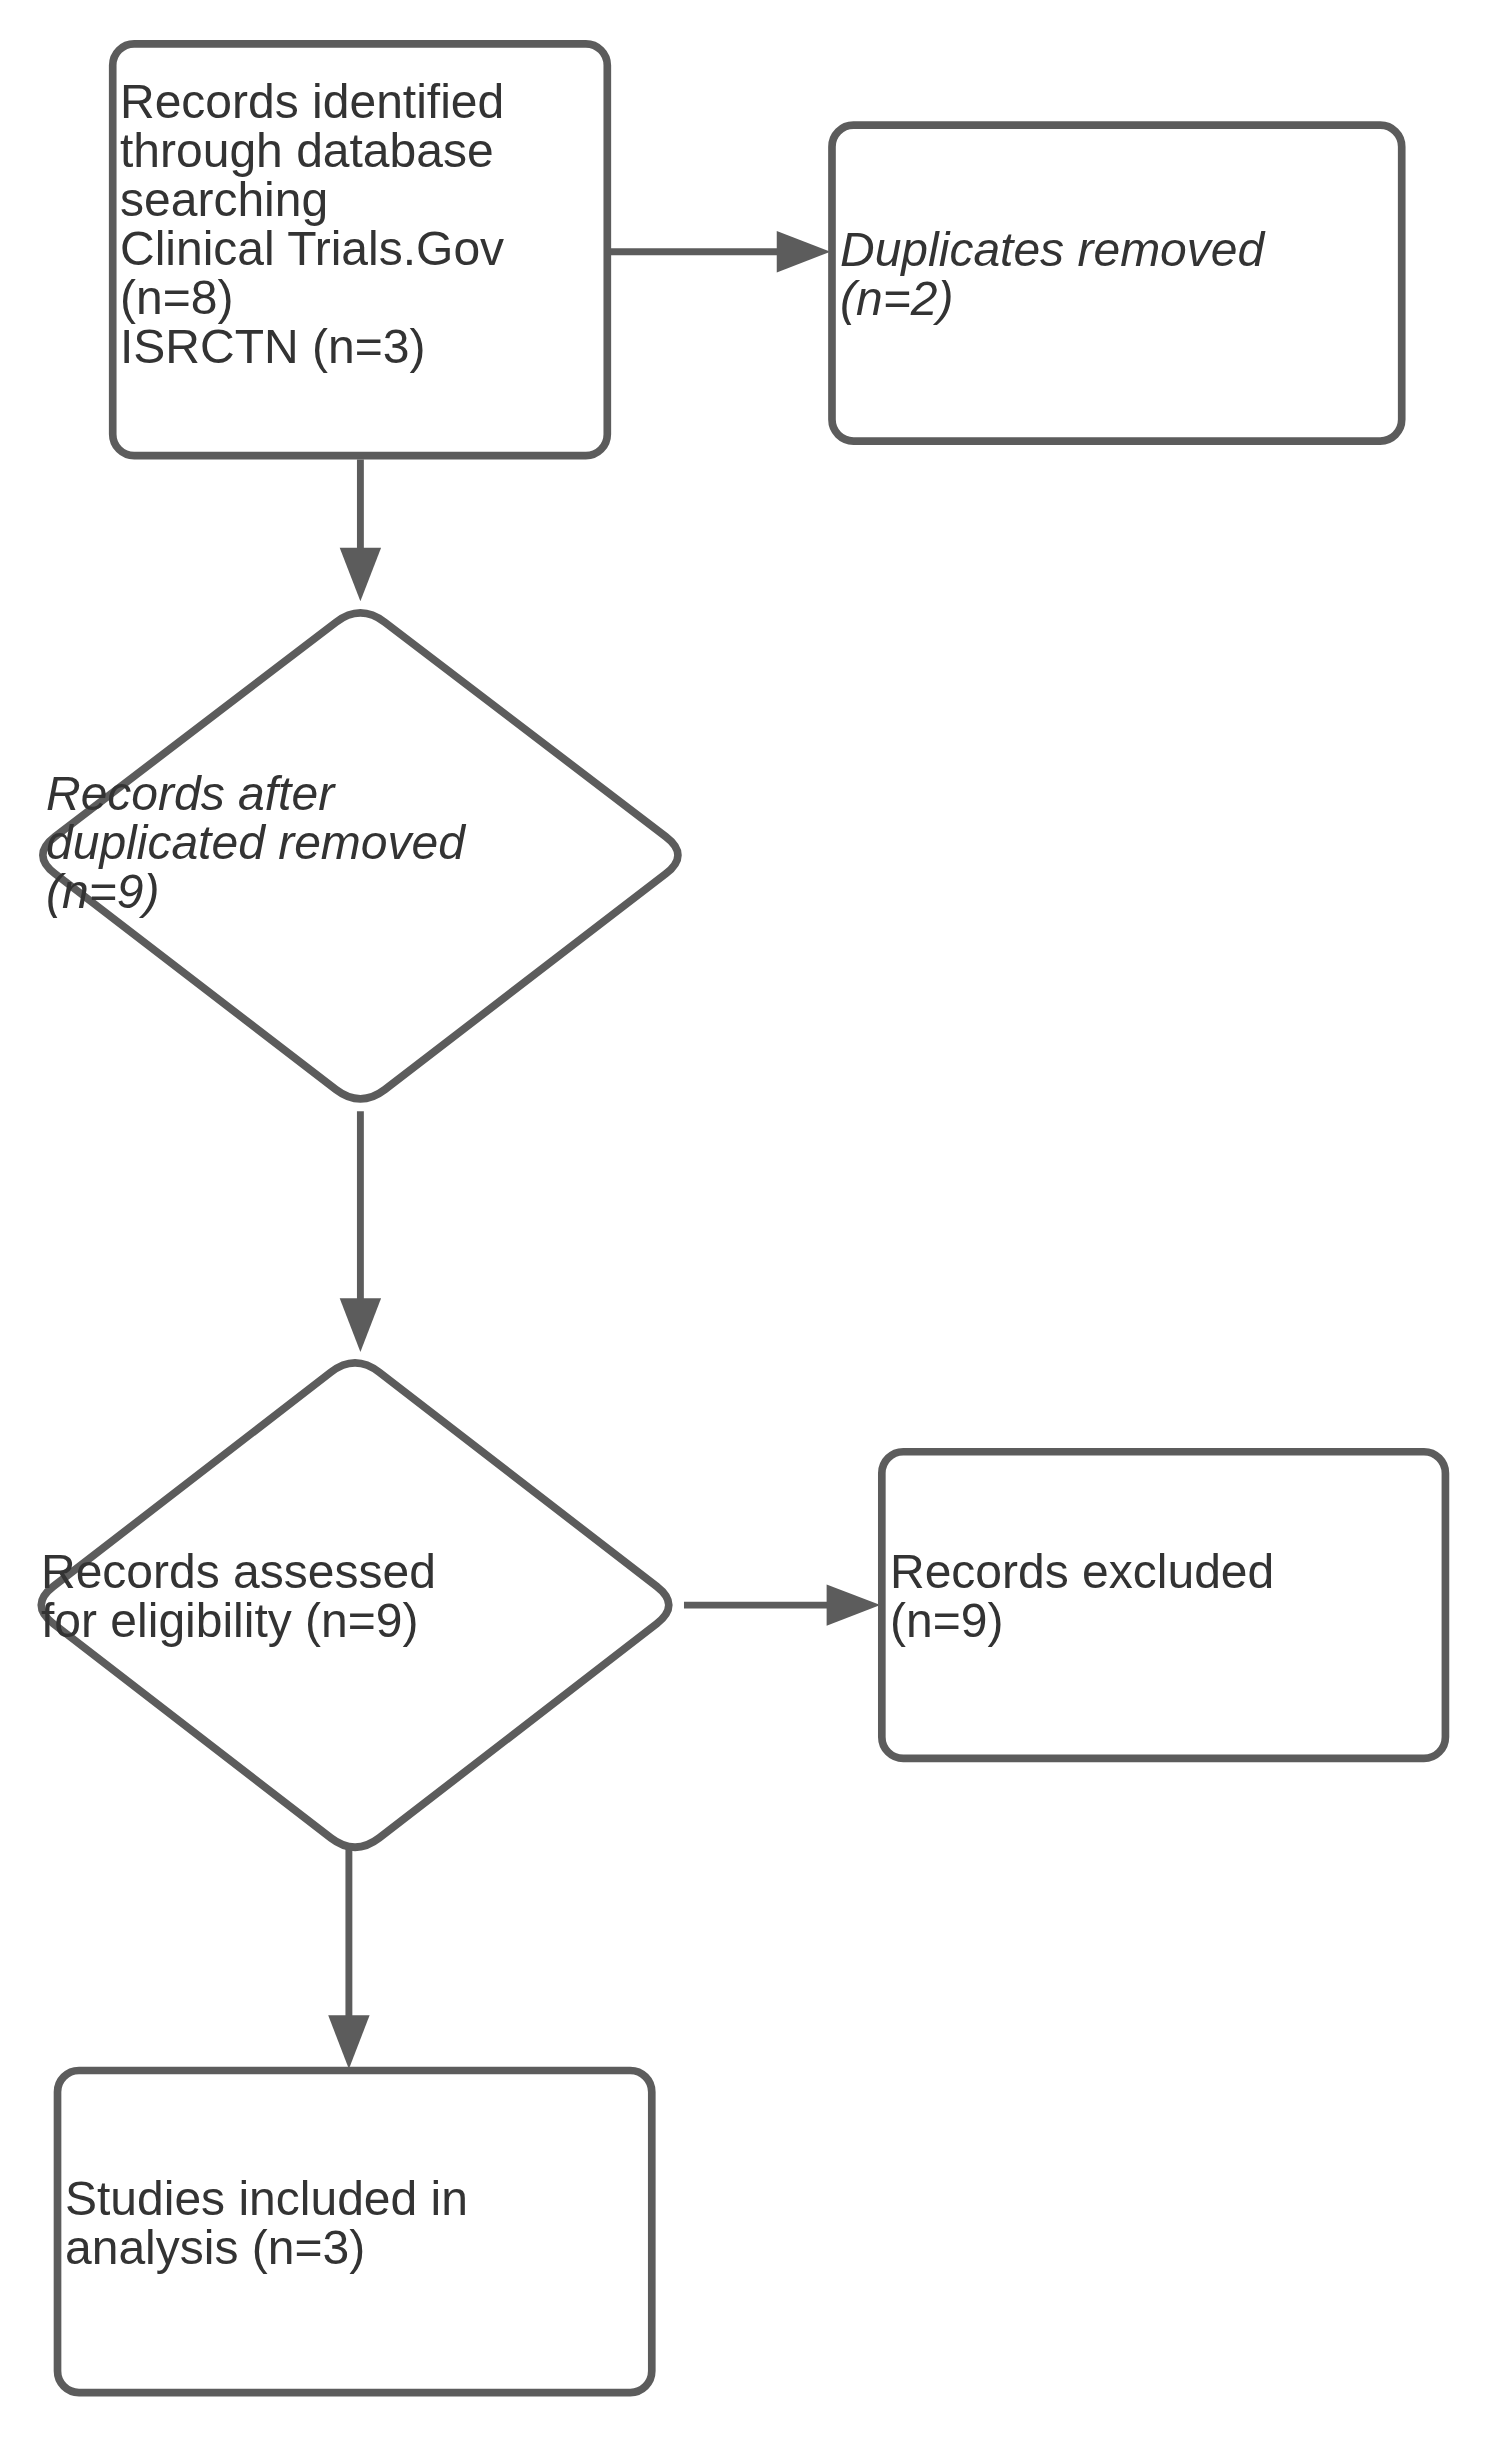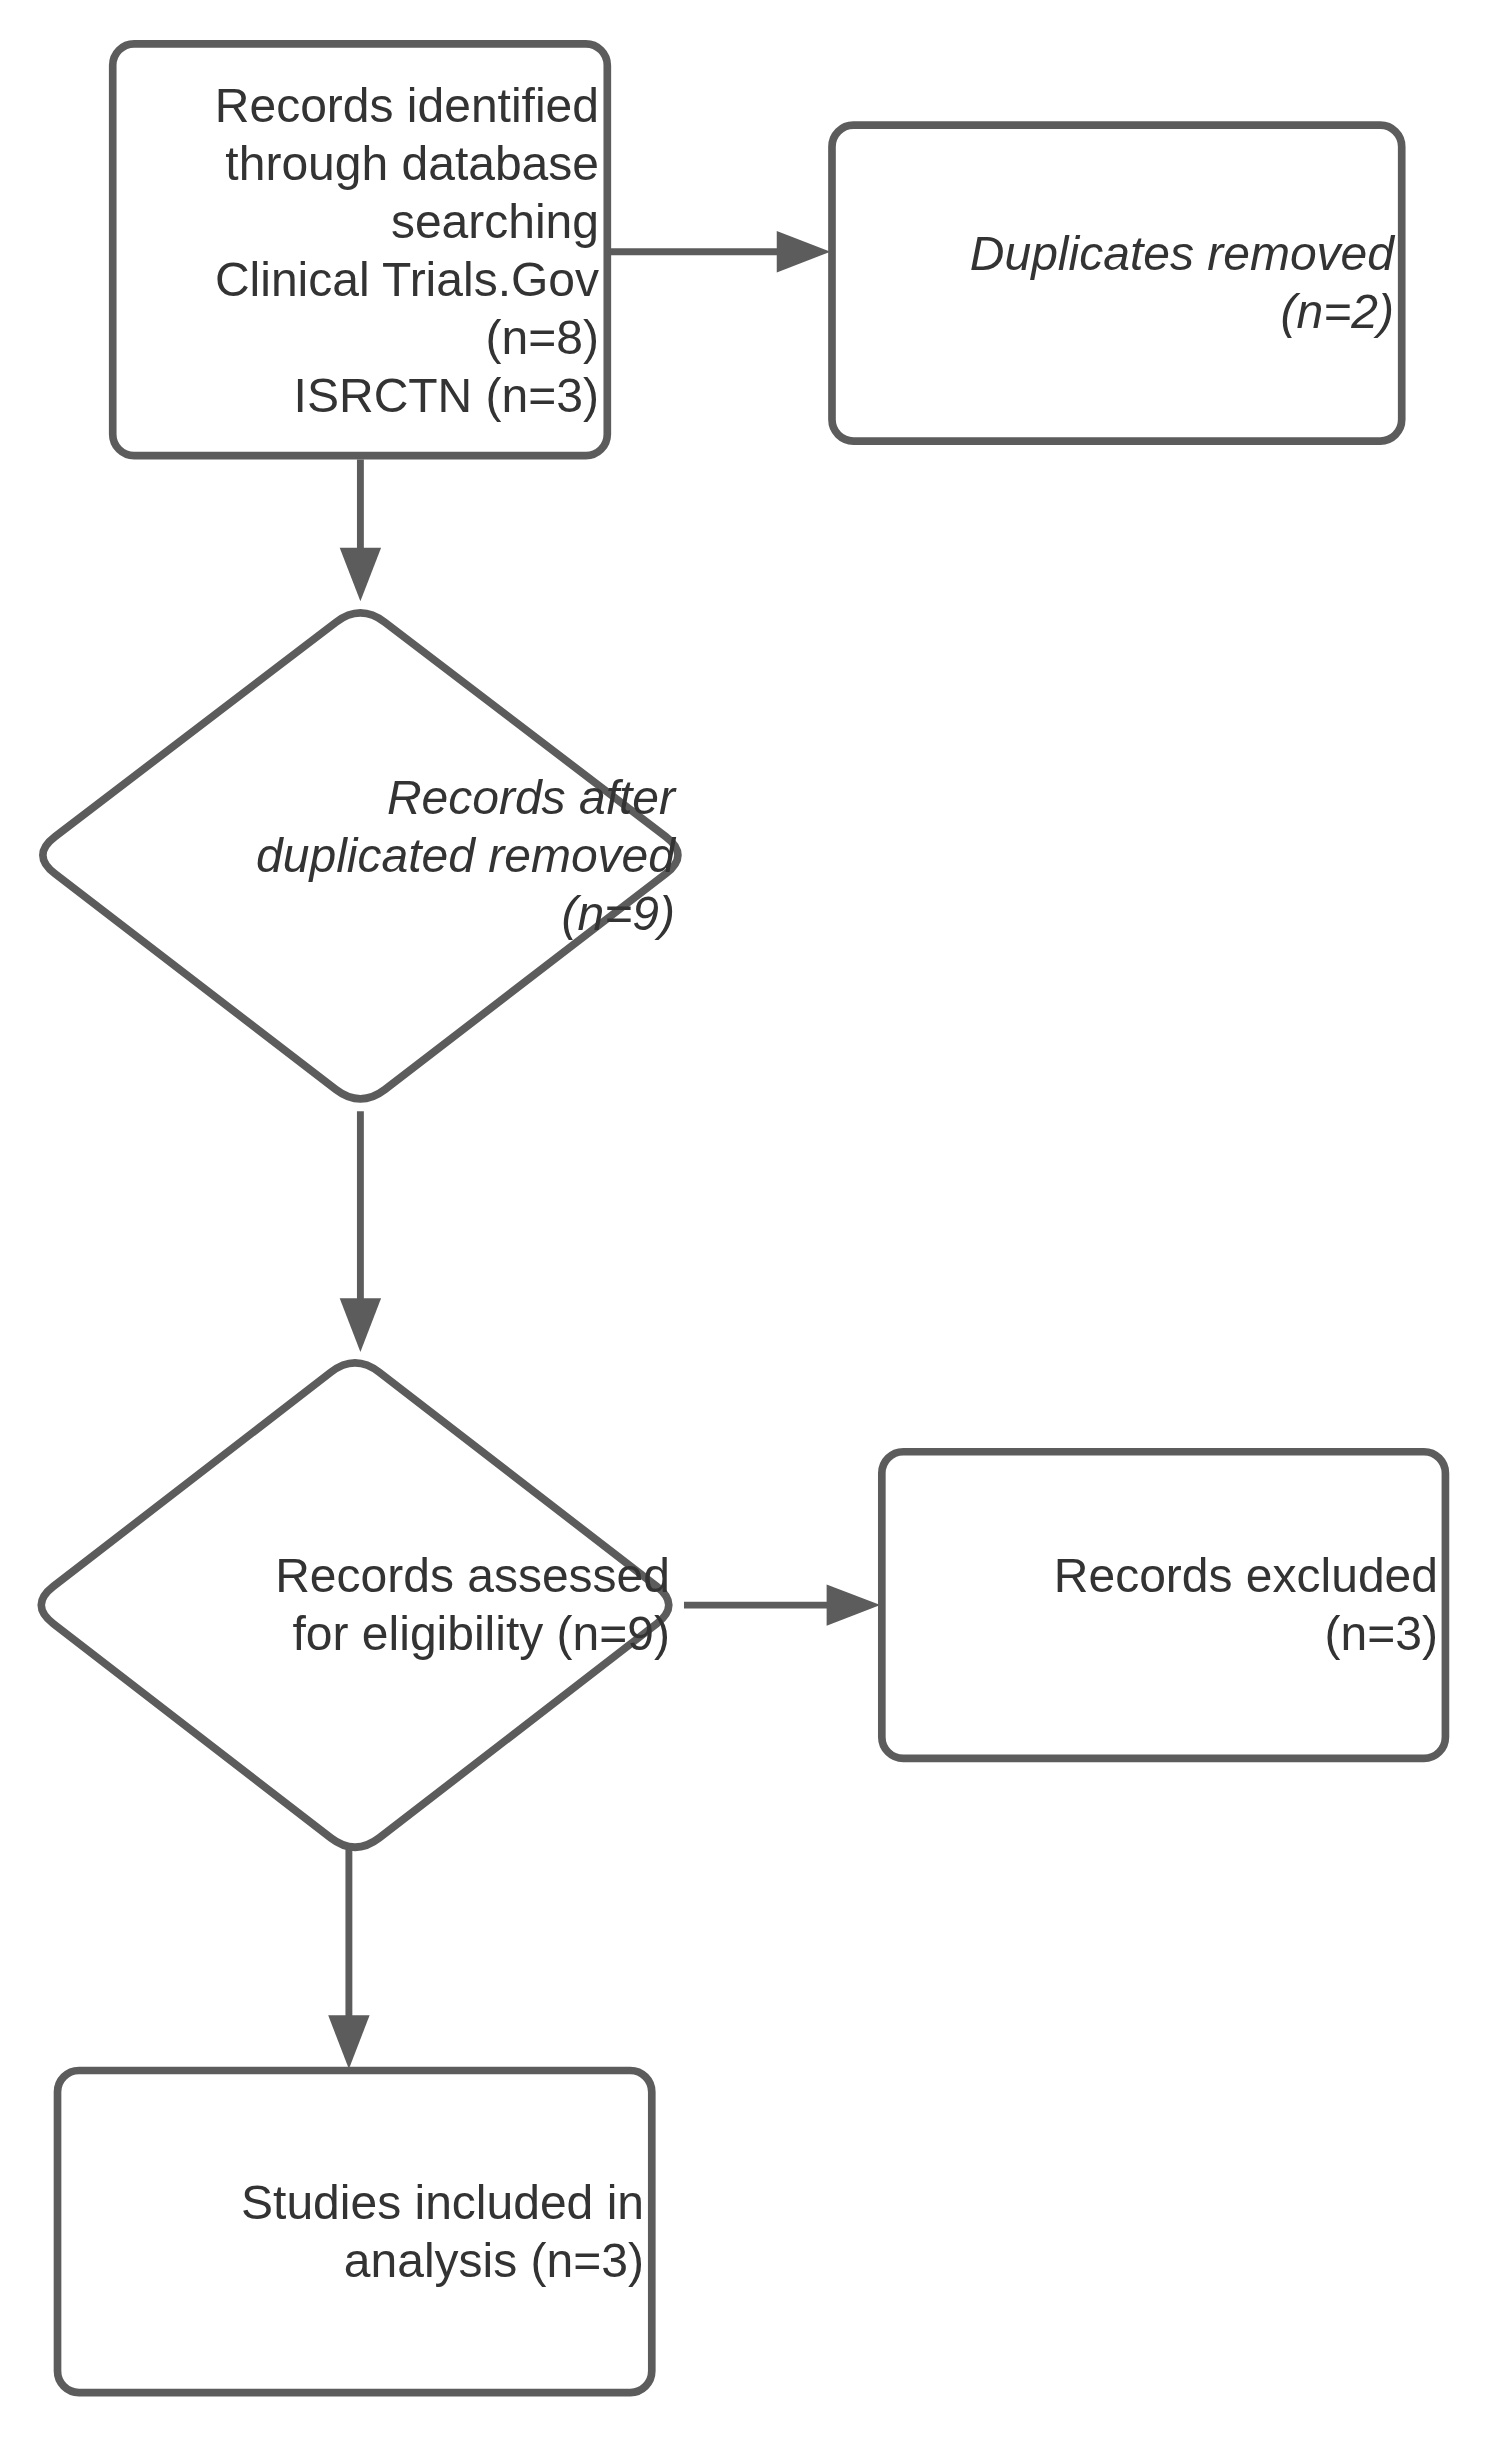--- a/index.html
+++ b/index.html
@@ -17,25 +17,25 @@
   }
   .diagram-svg {
     position: absolute;
     left: 0;
     top: 0;
     width: 1506px;
     height: 2438px;
   }
   .node-label {
     position: absolute;
-    text-align: right;
+    text-align: left;
     white-space: pre-line;
     color: #333333;
     font-size: 48px;
-    line-height: 58px;
+    line-height: 49px;
     letter-spacing: 0px;
   }
 </style>
 </head>
 <body>
 
 <div class="canvas">
 
   <svg class="diagram-svg" viewBox="0 0 1964 3179">
 
@@ -83,19 +83,19 @@
 (n=2)</div>
 
   <div class="node-label" style="left:46px; top:769px; width:629px;font-style:italic;">Records after
 duplicated removed
 (n=9)</div>
 
   <div class="node-label" style="left:41px; top:1547px; width:629px;">Records assessed
 for eligibility (n=9)</div>
 
   <div class="node-label" style="left:890px; top:1547px; width:548px;">Records excluded
-(n=3)</div>
+(n=9)</div>
 
   <div class="node-label" style="left:65px; top:2174px; width:579px;">Studies included in
 analysis (n=3)</div>
 
 </div>
 
 
 </body></html>

